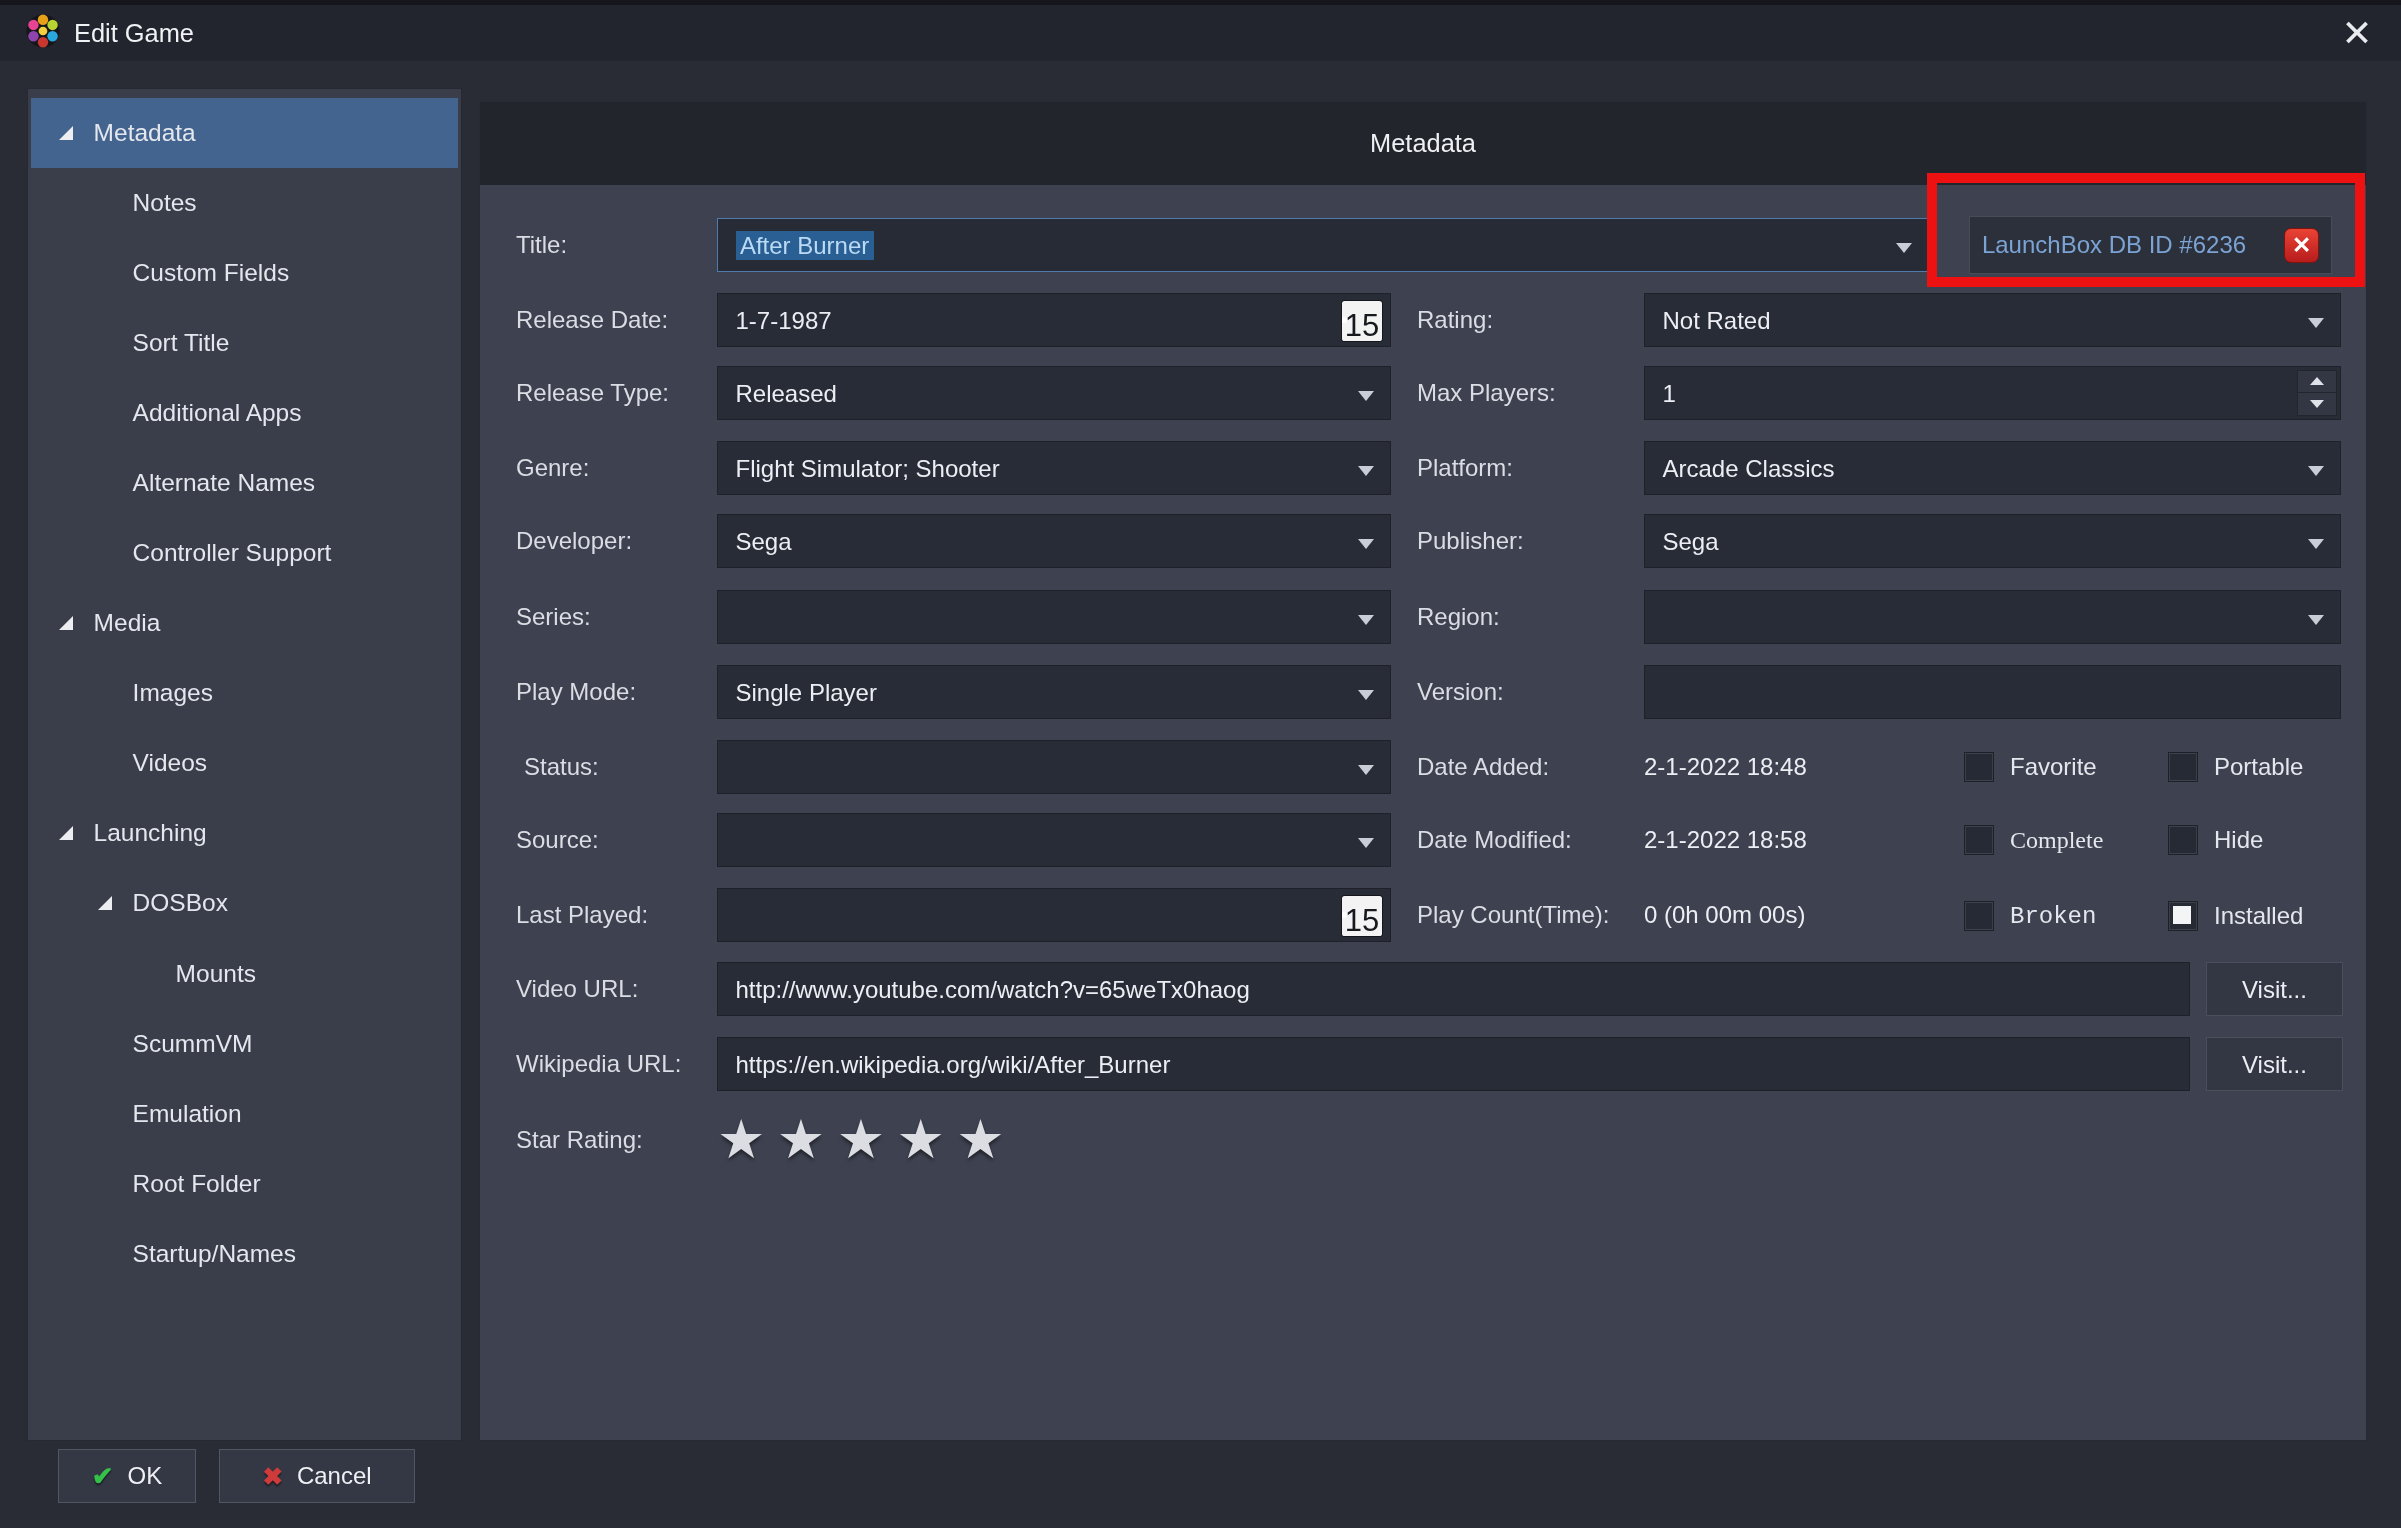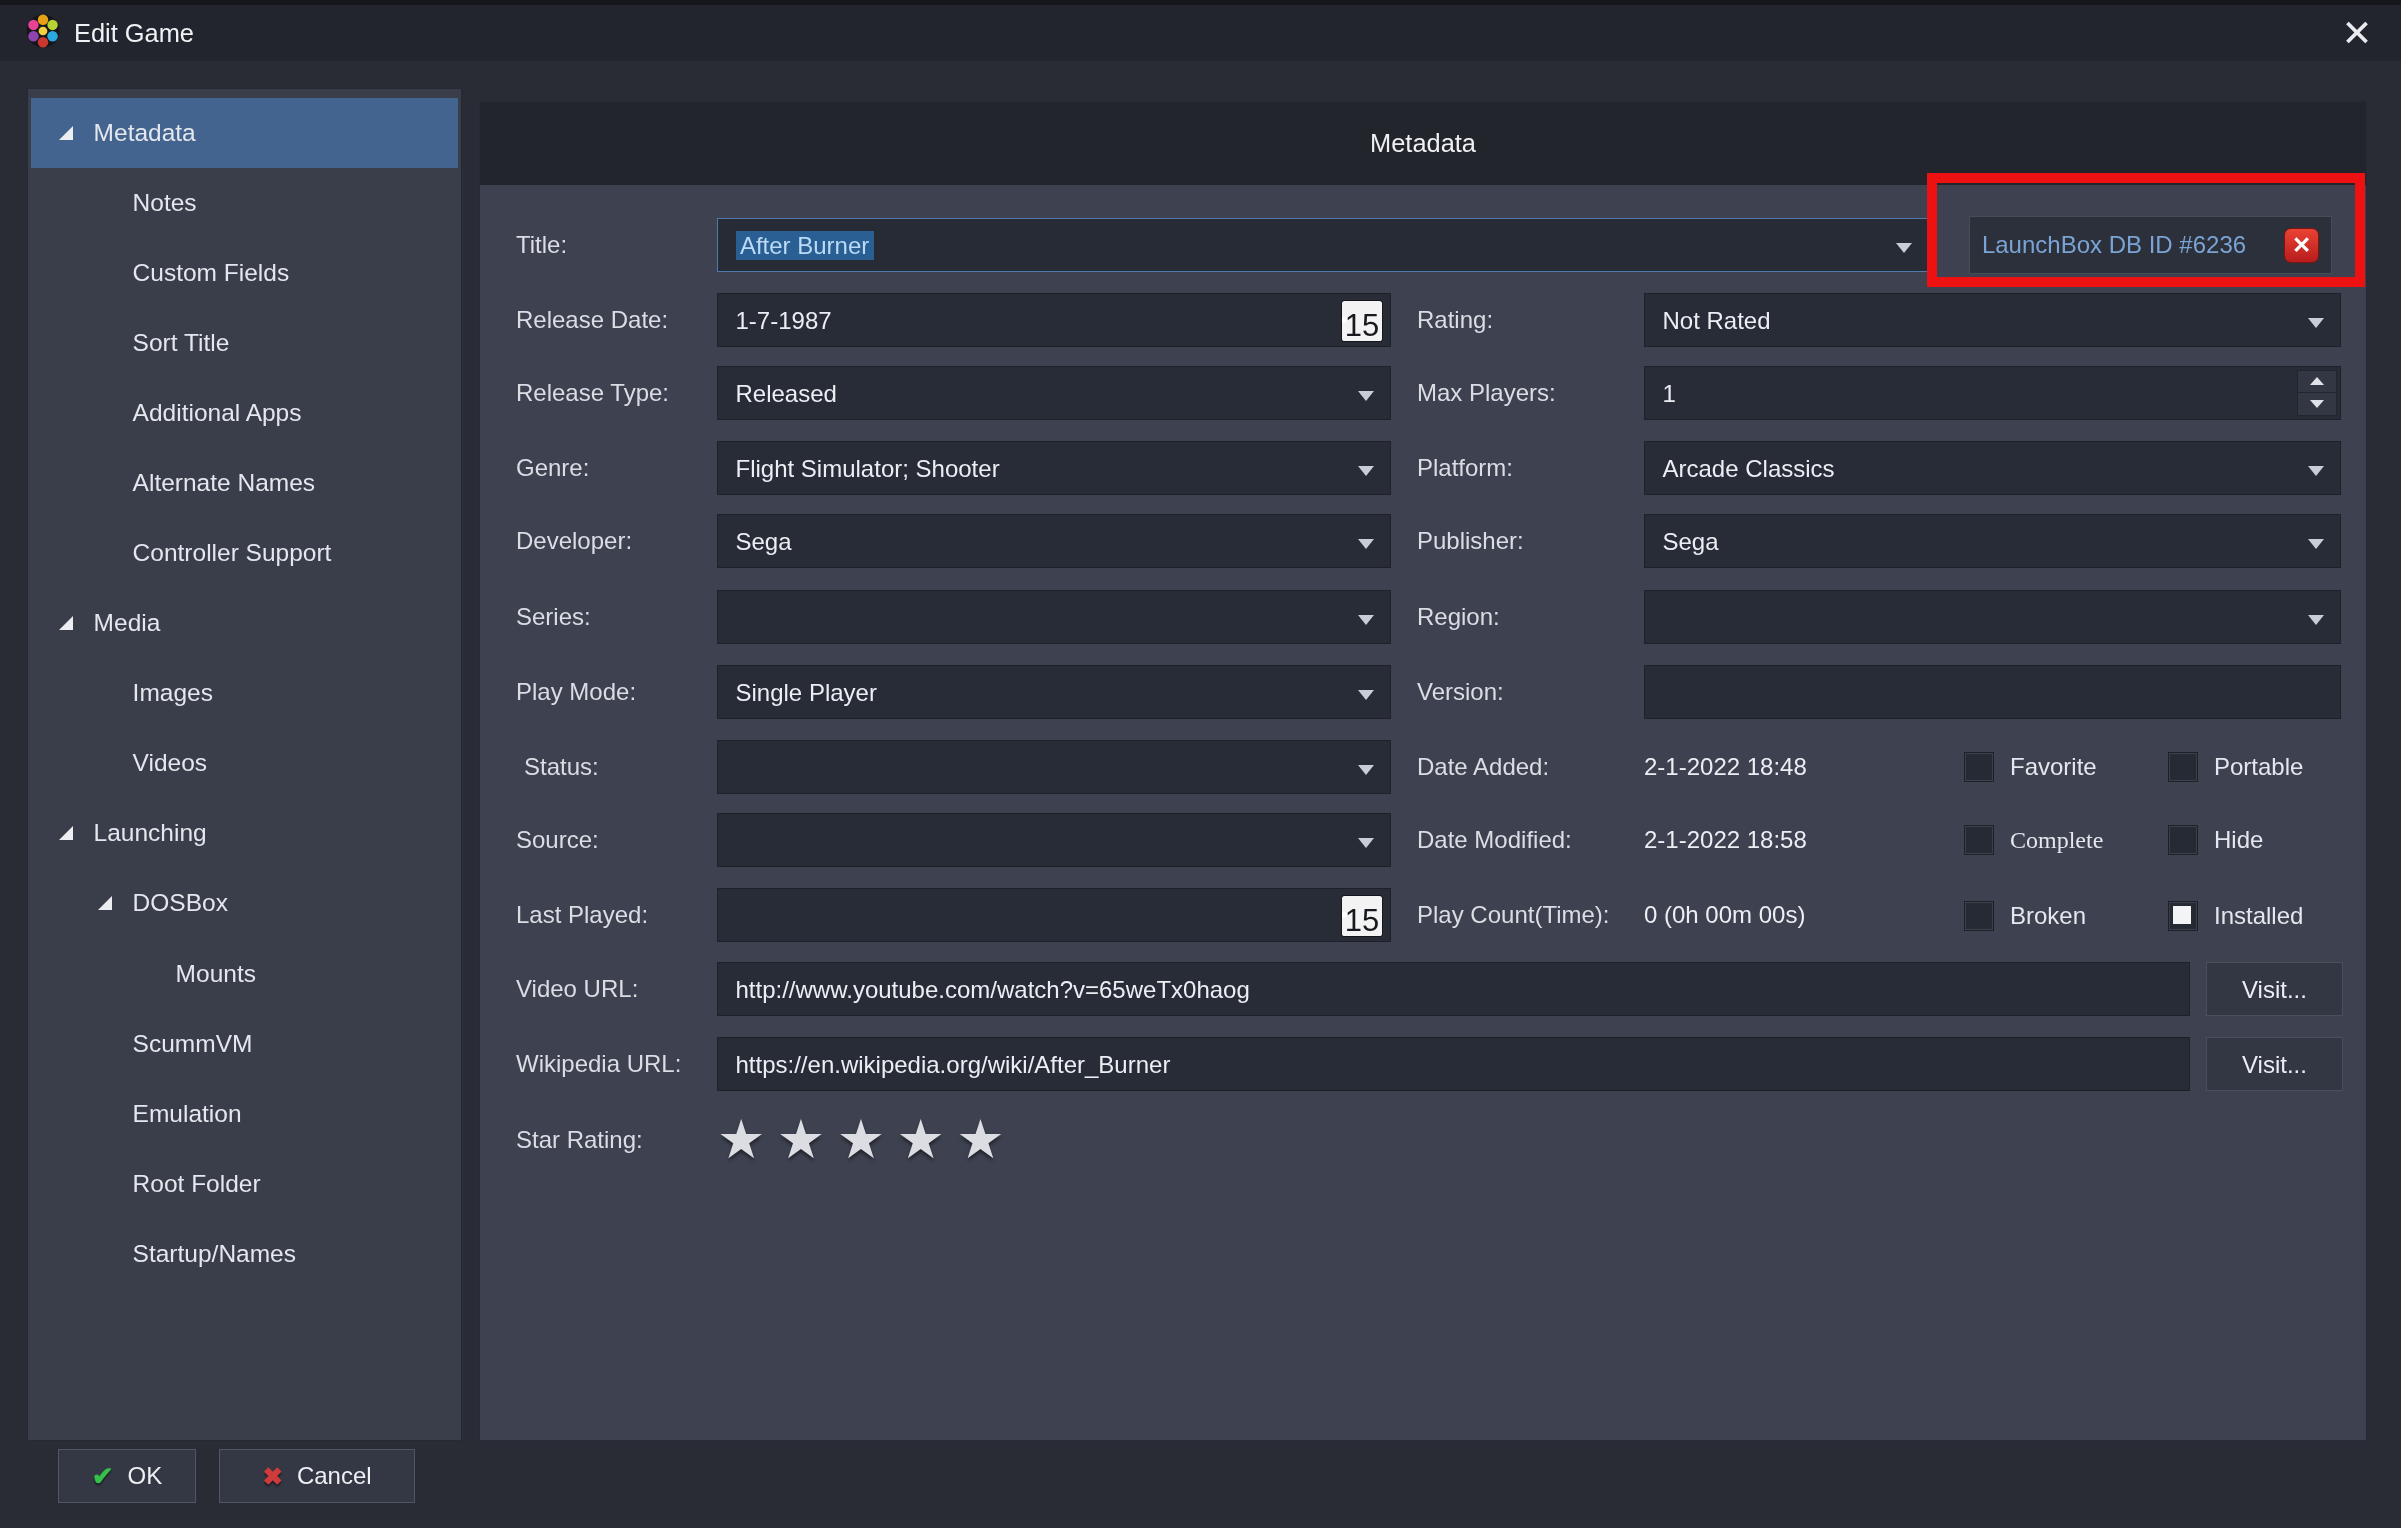--- a/index.html
+++ b/index.html
@@ -259,21 +259,21 @@
         <span>Hide</span>
       </div>
 
     <div class="lbl" style="left:36px; top:786px;">Last Played:</div>
     <div class="field" style="left:237px; top:786px; width:674px;">
       <span></span>
       <span class="cal"><span class="cal-bar"></span><span class="cal-day">15</span></span>
     </div>
     <div class="lbl" style="left:937px; top:786px;">Play Count(Time):</div>
     <div class="static-val" style="left:1164px; top:786px;">0 (0h 00m 00s)</div>
-    <div class="cb" style="left:1484px; top:799px;">
+    <div class="cb" style="left:1484px; top:799px;font-family:Liberation Mono, monospace;">
         <span class="cb-box"></span>
         <span>Broken</span>
       </div>
     <div class="cb checked" style="left:1688px; top:799px;">
         <span class="cb-box"></span>
         <span>Installed</span>
       </div>
 
     <div class="lbl" style="left:36px; top:860px;">Video URL:</div>
     <div class="field" style="left:237px; top:860px; width:1473px;">

